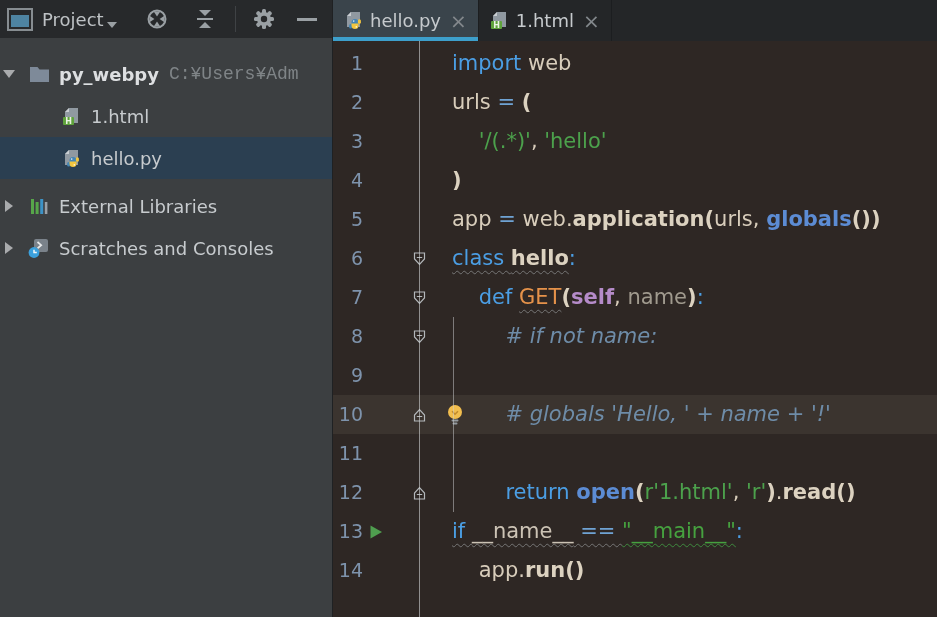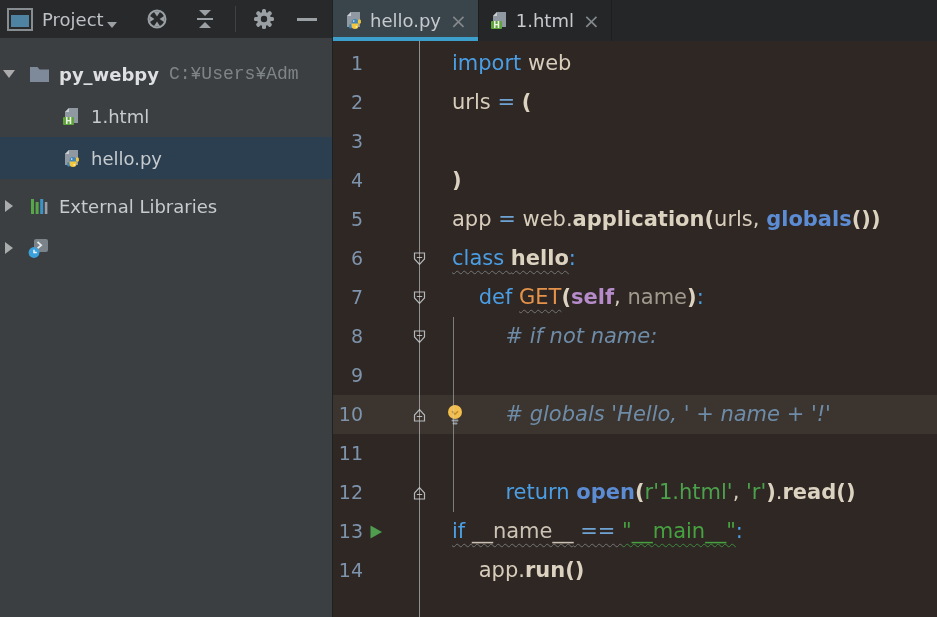--- a/index.html
+++ b/index.html
@@ -184,20 +184,21 @@
             <span class="arrow-right"></span>
           </span>
           <span class="tw-icon">
             <svg width="22" height="21" viewBox="0 0 22 21">
               <rect x="6" y="1" width="14" height="13" rx="2" fill="#7A828A"></rect>
               <path d="M9.5 4 l3.7 3.2 L9.5 10.4" fill="none" stroke="#E8EAEB" stroke-width="1.7"></path>
               <circle cx="6" cy="14.5" r="5.4" fill="#3BA0DC"></circle>
               <path d="M6 11.8 V14.5 h2.8" fill="none" stroke="#F2F6F8" stroke-width="1.5"></path>
             </svg>
           </span>
+          <span class="tw-label">Scratches and Consoles</span>
         </div>
       </div>
   </div>
 
   <div class="tabbar">
       <div class="tab active">
         <span class="tab-icon" style="display: inline-flex;">
           <svg width="19" height="19" viewBox="0 0 19 19">
             <path d="M7 1 H16 V16 H3 V5 Z" fill="#9099A1"></path>
             <path d="M7 1 L3 5 H7 Z" fill="#C9CED2"></path>
@@ -235,20 +236,21 @@
         <div class="code-row">
           <span class="ln">1</span>
           <span class="code"><span class="t-kw">import</span><span class="t-txt"> web</span></span>
         </div>
         <div class="code-row">
           <span class="ln">2</span>
           <span class="code"><span class="t-txt">urls </span><span class="t-op">=</span><span class="t-txt"> </span><span class="t-pr">(</span></span>
         </div>
         <div class="code-row">
           <span class="ln">3</span>
+          <span class="code"><span class="t-txt">    </span><span class="t-str">'/(.*)'</span><span class="t-txt">, </span><span class="t-str">'hello'</span></span>
         </div>
         <div class="code-row">
           <span class="ln">4</span>
           <span class="code"><span class="t-pr">)</span></span>
         </div>
         <div class="code-row">
           <span class="ln">5</span>
           <span class="code"><span class="t-txt">app </span><span class="t-op">=</span><span class="t-txt"> web.</span><span class="t-fn">application</span><span class="t-pr">(</span><span class="t-txt">urls, </span><span class="t-bi">globals</span><span class="t-pr">())</span></span>
         </div>
         <div class="code-row">

